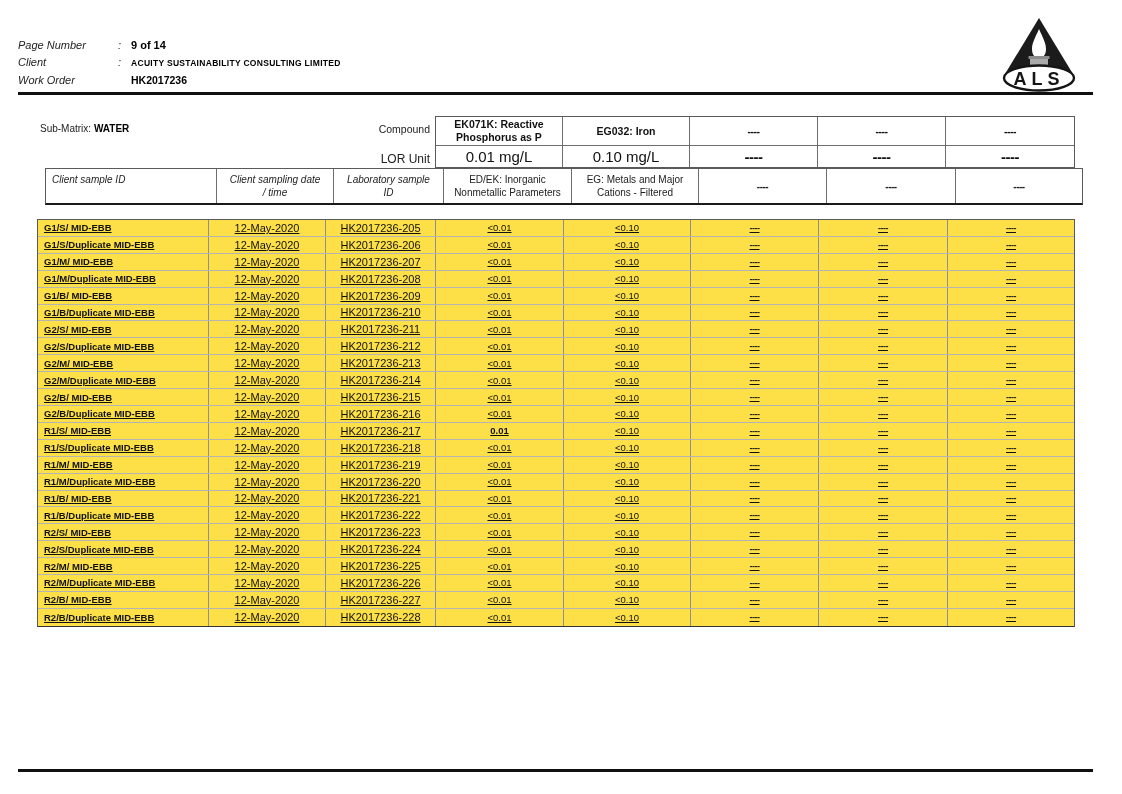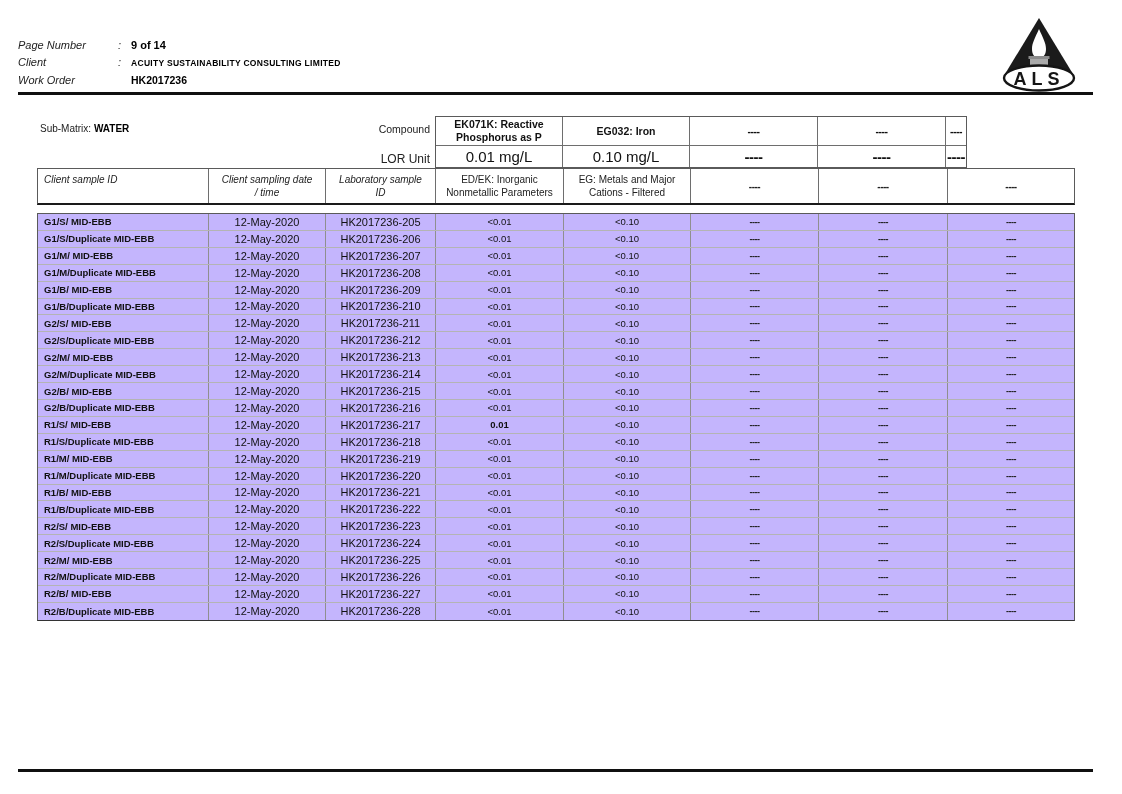--- a/index.html
+++ b/index.html
@@ -27,46 +27,46 @@
   .table-wrap { position:absolute; left:37px; top:116px; width:1038px; }
 
   .comp-block { position:relative; height:52px; }
   .sub-matrix { position:absolute; left:3px; top:7px; font-size:10px; color:#222; }
   .sub-matrix .bold { font-weight:bold; color:#000; }
   .side-label { position:absolute; width:120px; left:273px; text-align:right;
                 font-size:10.5px; color:#222; }
   .side-label.compound { top:7px; }
   .side-label.lor { top:36px; font-size:12px; }
 
-  .comp-grid { position:absolute; left:398px; top:0; width:532px; height:52px;
+  .comp-grid { position:absolute; left:398px; top:0; width:640px; height:52px;
                box-sizing:border-box; border:1.5px solid #5a5a5a;
                display:grid; grid-template-columns:127px 127px 128px 128px 1fr;
                grid-template-rows:29px 1fr; background:#fff; }
   .comp-cell { border-right:1px solid #6e6e6e; display:flex; align-items:center;
                justify-content:center; text-align:center; white-space:pre-line;
                box-sizing:border-box; }
   .comp-cell.last { border-right:none; }
   .comp-cell.title { font-weight:bold; font-size:10.5px; line-height:13px;
                      border-bottom:1px solid #6e6e6e; }
   .comp-cell.lorv { font-size:15px; }
   .dash-text { font-weight:bold; letter-spacing:-0.5px; }
 
   .header-row { display:grid; grid-template-columns:171px 117px 110px 128px 127px 128px 129px 1fr;
                 width:1038px; box-sizing:border-box; height:37px;
-                border:1.5px solid #5a5a5a; border-bottom:2.5px solid #1a1a1a; background:#fff; }
+                border:1.5px solid #5a5a5a; border-bottom:2.5px solid #1a1a1a; background:#fff;margin-left:8px; }
   .header-cell { border-right:1px solid #6e6e6e; display:flex; align-items:center;
                  justify-content:center; text-align:center; font-size:10px; line-height:13px;
                  padding:1px 4px; box-sizing:border-box; white-space:pre-line; color:#222; }
   .header-cell.lastcol { border-right:none; }
   .header-cell.sample { font-style:italic; }
   .header-cell.first { justify-content:flex-start; align-items:flex-start;
                        text-align:left; padding:4px 4px 0 6px; }
 
-  .data-body { margin-top:8px; border:1px solid #5a5a5a; border-bottom:1.5px solid #333;
-               background:#c4b5fd; }
+  .data-body { margin-top:14px; border:1px solid #5a5a5a; border-bottom:1.5px solid #333;
+               background:#fde047;text-decoration:underline; }
   .data-row { display:grid; grid-template-columns:171px 117px 110px 128px 127px 128px 129px 1fr;
               height:16.92px; border-bottom:1px solid #b4b4b4; box-sizing:border-box; }
   .data-row:last-child { border-bottom:none; }
   .cell { border-right:1px solid #8f8f8f; display:flex; align-items:center;
           justify-content:center; box-sizing:border-box; font-size:9.5px; color:#111; }
   .cell:last-child { border-right:none; }
   .cell.id { justify-content:flex-start; padding-left:6px; font-weight:bold; font-size:9.5px; }
   .cell.date, .cell.lab { font-size:11px; }
   .cell.value.detected { font-weight:bold; }
   .cell.dash { font-weight:bold; font-size:9px; letter-spacing:-0.5px; color:#222; }

